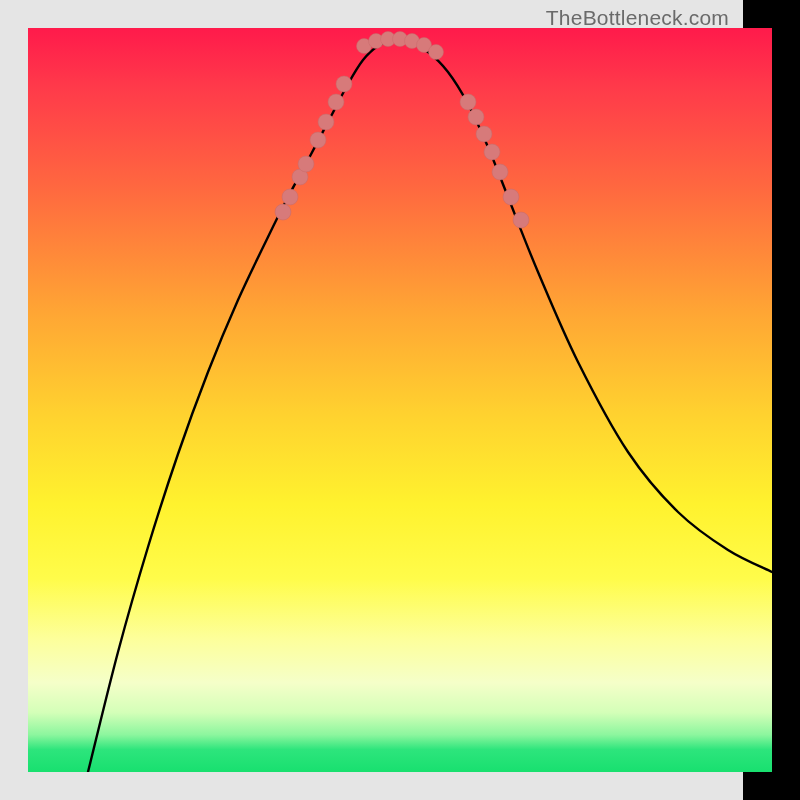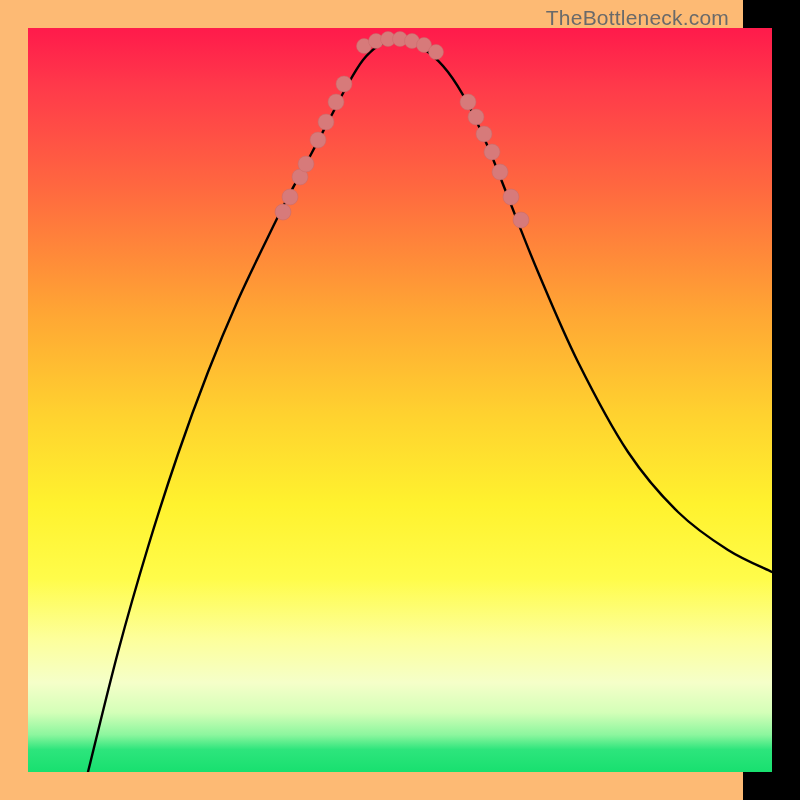--- a/index.html
+++ b/index.html
@@ -10,21 +10,21 @@
     overflow: hidden;
     background: #000;
     font-family: Arial, Helvetica, sans-serif;
   }
   .frame {
     position: absolute;
     left: 0;
     top: 0;
     width: 743px;
     height: 800px;
-    background: #fdba74;
+    background: #e5e5e5;
   }
   .plot {
     position: absolute;
     left: 28px;
     top: 28px;
     width: 744px;
     height: 744px;
     overflow: hidden;
   }
   .gradient {

